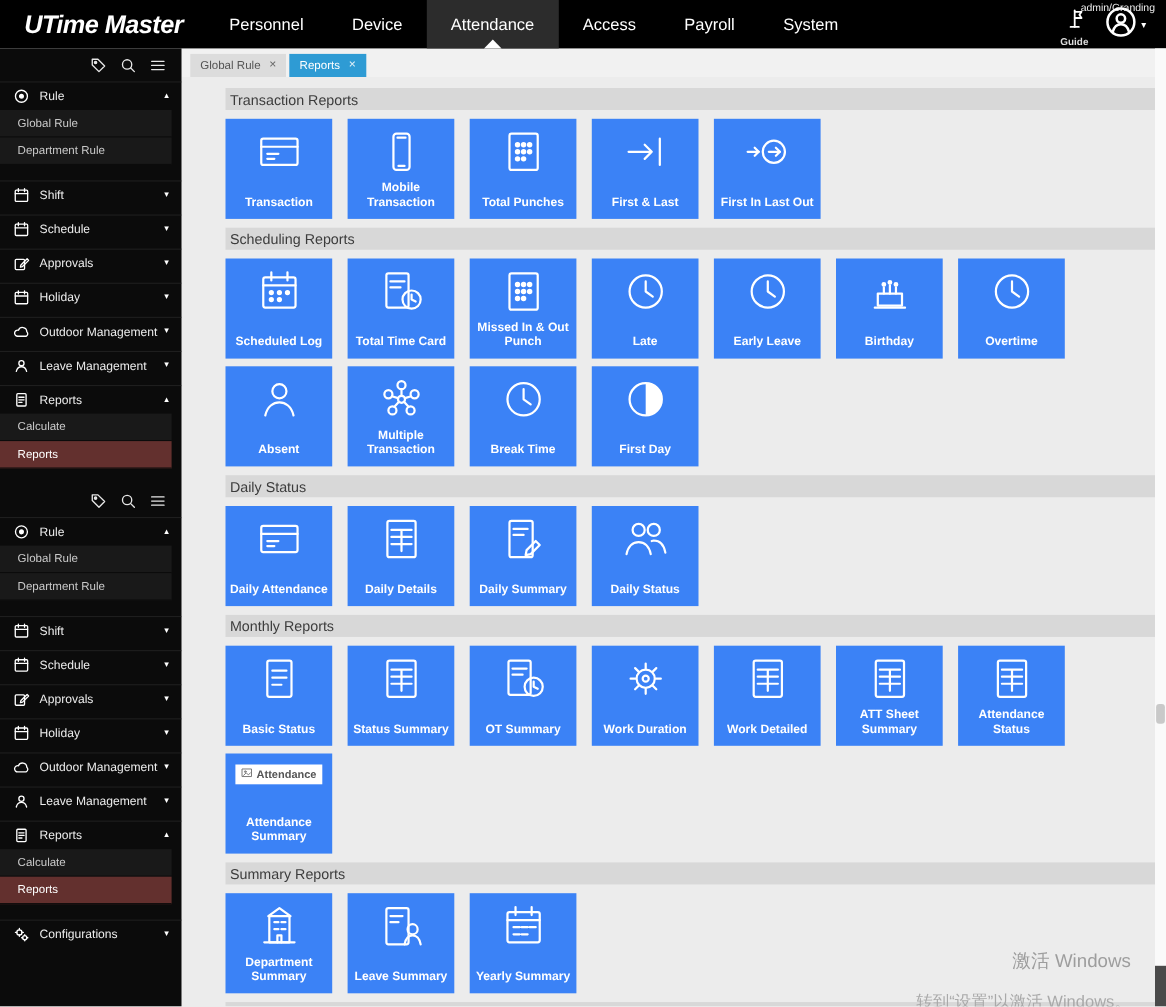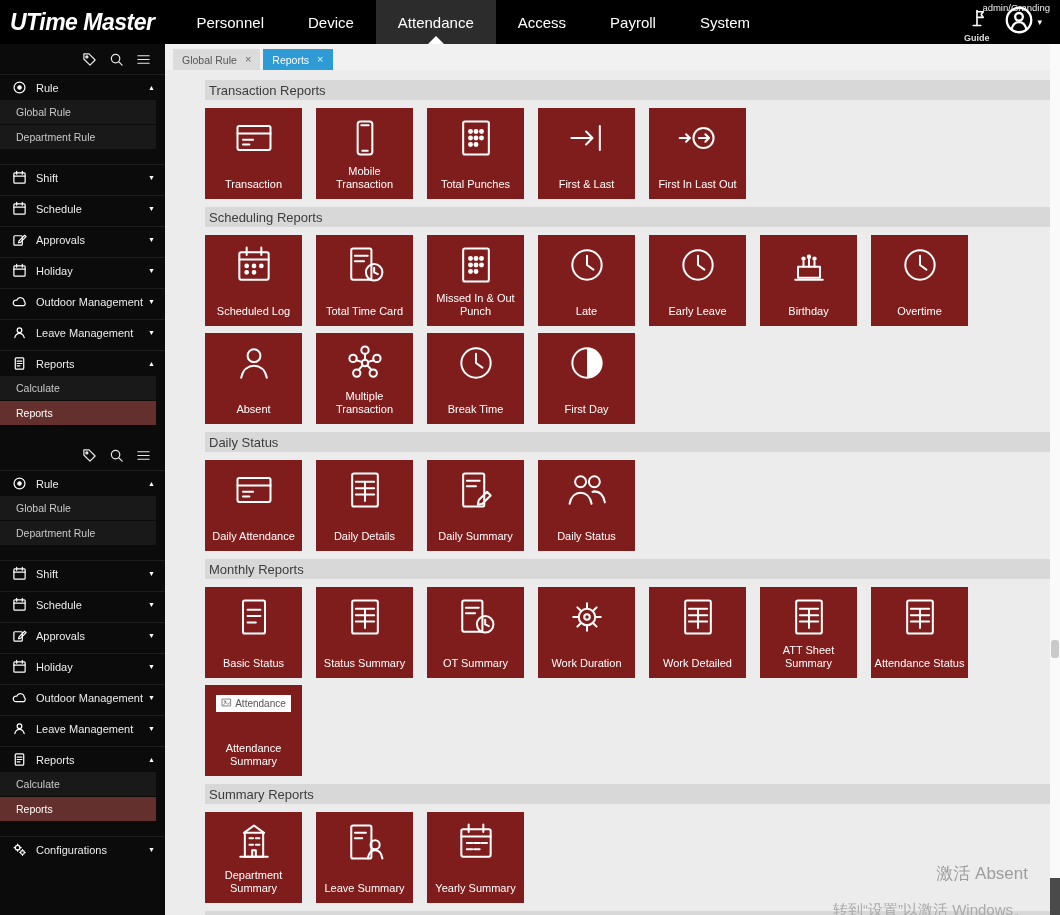--- a/index.html
+++ b/index.html
@@ -1,20 +1,20 @@
 <!DOCTYPE html>
 <html><head>
 <meta charset="utf-8">
 <style>
   * { margin:0; padding:0; box-sizing:border-box; }
   html,body { width:1060px; height:915px; overflow:hidden; }
   body { font-family:"Liberation Sans",sans-serif; background:#ececec; position:relative; }
 
   
-  .topbar { position:absolute; top:0; left:0; width:1060px; height:44px; background:#000; display:flex; align-items:center; z-index:6; }
+  .topbar { position:absolute; top:0; left:0; width:1060px; height:44px; background:#000; display:flex; align-items:center; z-index:6;padding-left:12px; }
   .logo { font-style:italic; font-weight:bold; font-size:23px; color:#fff; padding:0 20px 0 10px; letter-spacing:-0.5px; white-space:nowrap; }
   .nav { display:flex; height:44px; }
   .nav-item { color:#fff; font-size:15px; padding:0 22px; display:flex; align-items:center; height:44px; position:relative; cursor:pointer; white-space:nowrap; }
   .nav-item.active { background:#2c2c2c; }
   .nav-item.active::after { content:""; position:absolute; bottom:0; left:50%; margin-left:-8px;
     border-left:8px solid transparent; border-right:8px solid transparent; border-bottom:8px solid #fff; }
   .account { position:absolute; top:2px; right:10px; font-size:9.5px; color:#eee; }
   .topbar-right { margin-left:auto; display:flex; align-items:center; gap:16px; padding-right:18px; }
   .guide { display:flex; flex-direction:column; align-items:center; margin-top:6px; cursor:pointer;font-weight:bold; }
   .guide-icon svg { width:20px; height:20px; }
@@ -41,21 +41,21 @@
   
   .main { position:absolute; left:165px; top:44px; width:885px; height:871px; background:#ececec; overflow:hidden; }
   .tabbar { height:26px; background:#f1f1f1; display:flex; align-items:flex-end; gap:3px; padding-left:8px; }
   .tab { height:21px; padding:0 9px; font-size:10.5px; display:flex; align-items:center; gap:8px; cursor:pointer; background:#dcdcdc; color:#555; }
   .tab.active { background:#2e9bd4; color:#fff; }
   .tab .tab-close { font-size:11px; line-height:1; opacity:.85; cursor:pointer; }
   .content { padding:10px 0 0 40px; height:845px; overflow:hidden; }
   .section-header { width:908px; height:20px; background:#d8d8d8; color:#3c3c3c; font-size:13px; display:flex; align-items:center; padding-left:4px; margin:8px 0; }
   .section-header:first-child { margin-top:0; }
   .tile-grid { display:flex; flex-wrap:wrap; gap:7px 14px; width:790px; }
-  .tile { width:97px; height:91px; background:#7f1d1d; position:relative; display:flex; flex-direction:column; align-items:center; cursor:pointer; }
+  .tile { width:97px; height:91px; background:#3b82f6; position:relative; display:flex; flex-direction:column; align-items:center; cursor:pointer;font-weight:bold; }
   .tile .ticon { margin-top:8px; }
   .tile .ticon svg { width:44px; height:44px; }
   .tile-label { position:absolute; bottom:8px; left:3px; right:3px; text-align:center; color:#fff; font-size:11px; line-height:1.18; }
   .broken { margin-top:10px; background:#fff; color:#555; font-size:10px; padding:2px 5px; display:flex; align-items:center; gap:3px; }
   .broken svg { width:11px; height:11px; }
 
   
   .scrollbar { position:absolute; right:0; top:44px; width:10px; height:871px; background:#fafafa; z-index:7; }
   .scroll-thumb { position:absolute; left:1px; width:8px; background:#c9c9c9; top:596px; height:18px; border-radius:3px; }
   .scroll-thumb-dark { position:absolute; left:0; width:10px; background:#4a4a4a; bottom:0; height:37px; }
@@ -608,15 +608,15 @@
       <div class="section-header">Special Reports</div>
     </div>
 </div>
 
 <div class="scrollbar">
   <div class="scroll-thumb"></div>
   <div class="scroll-thumb-dark"></div>
 </div>
 
 <div class="watermark">
-  <div class="wm1">激活 Absent</div>
+  <div class="wm1">激活 Windows</div>
   <div class="wm2">转到“设置”以激活 Windows。</div>
 </div>
 
 </body></html>

